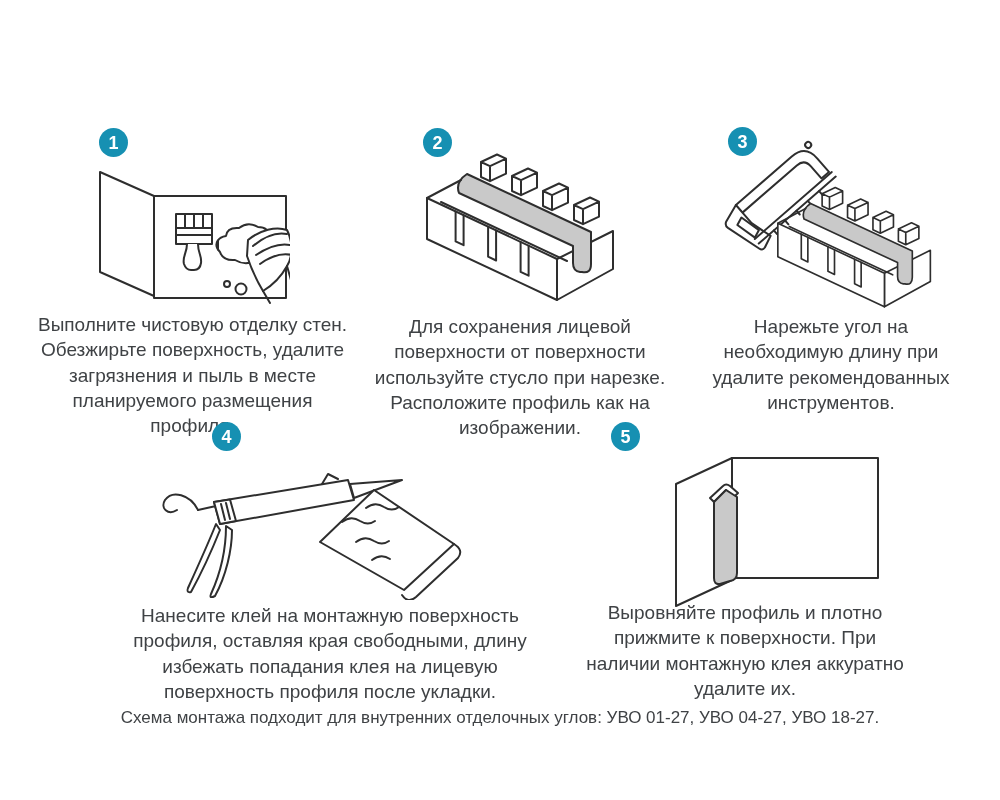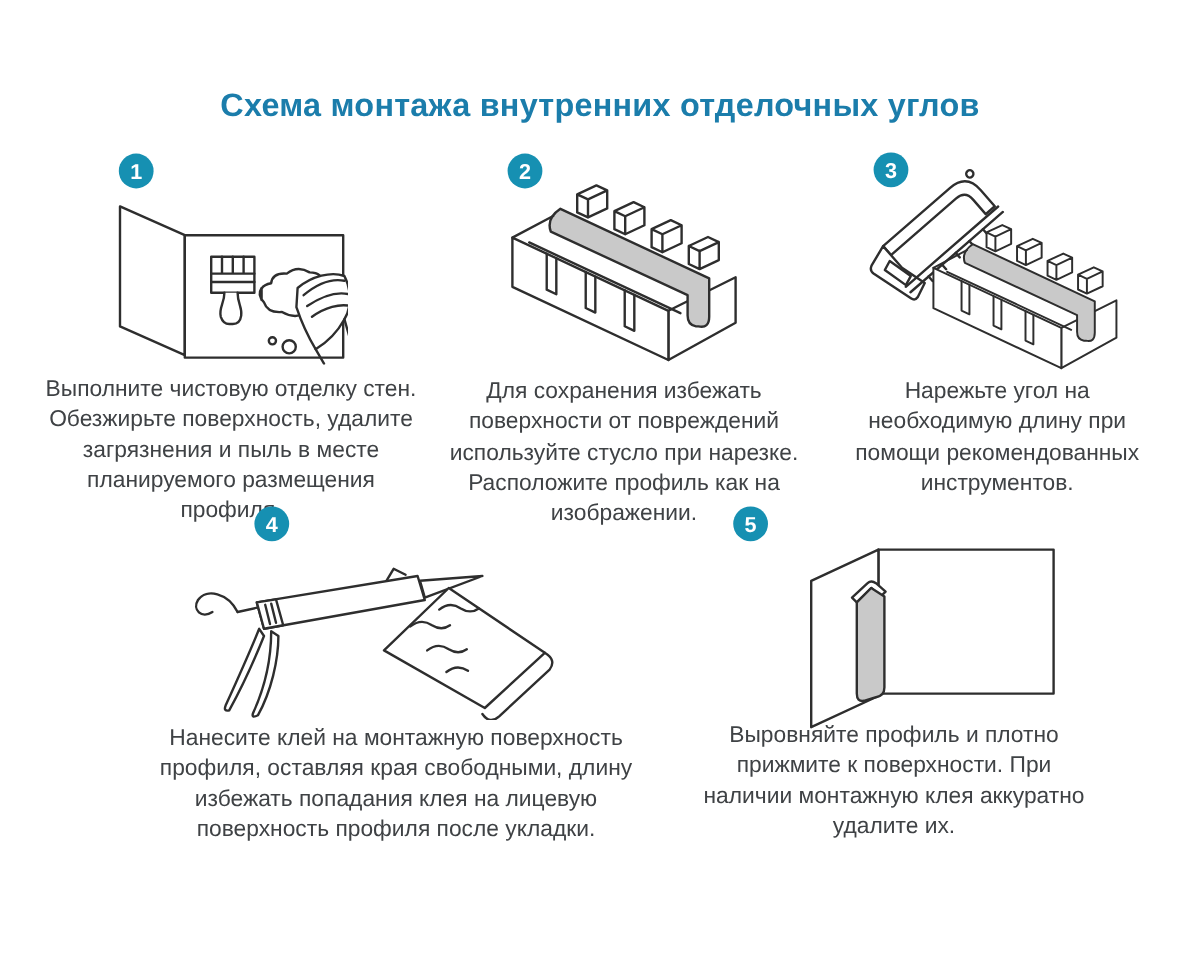--- a/index.html
+++ b/index.html
@@ -49,21 +49,20 @@
   .footer{
     position:absolute;top:708px;left:0;width:100%;text-align:center;
     color:var(--body-text);font-size:17px;
   }
 </style>
 </head>
 <body>
 
 <div id="page">
 
-  <div class="title">Схема монтажа внутренних отделочных углов</div>
 
   <div>
     <div class="badge b1">1</div>
     <svg class="ill i1" viewBox="0 0 200 148">
       <path class="wfill" d="M10,16 L64,40 L64,140 L10,116 Z"></path>
       <rect class="wfill" x="64" y="40" width="132" height="102"></rect>
       <rect class="wfill" x="86" y="58" width="36" height="30"></rect>
       <path d="M95,58 V72 M104,58 V72 M113,58 V72 M86,72 H122 M86,79 H122"></path>
       <path class="wfill" d="M97,88 C97,97 92,101 94,108 Q96,114 101,114 L104,114 Q110,114 111,107 C112,100 108,97 108,88"></path>
       <path class="wfill" d="M128,94 q-4,-12 8,-14 q1,-9 13,-8 q9,-7 19,-1 q11,0 11,10 q8,7 -1,15 q-1,9 -13,9 q-10,5 -20,-1 q-12,1 -15,-8 q-6,-6 -2,-12 z"></path>
@@ -95,21 +94,21 @@
       </g>
       <path class="wfill" d="M142,121 L198,93 L198,131 L142,162 Z"></path>
       <path d="M26,64 L152,123"></path>
       <path class="gfill" d="M52,36 L176,94 L176,126 Q176,136 167,134 L165,134 Q158,133 158,125 L158,108 L44,55 Q40,44 52,36 Z"></path>
       <path class="wfill" d="M12,60 L142,121 L142,162 L12,101 Z"></path>
       <path d="M12,60 L46,42"></path>
       <path d="M40.6,73.4 L40.6,103.4 L48.6,107.2 L48.6,77.2"></path>
       <path d="M73.1,88.7 L73.1,118.7 L81.1,122.5 L81.1,92.5"></path>
       <path d="M105.6,103.9 L105.6,133.9 L113.6,137.7 L113.6,107.7"></path>
     </svg>
-    <div class="stepText t2">Для сохранения избежать поверхности от повреждений используйте стусло при нарезке. Расположите профиль как на изображении.</div>
+    <div class="stepText t2">Для сохранения лицевой поверхности от поверхности используйте стусло при нарезке. Расположите профиль как на изображении.</div>
   </div>
 
   <div>
     <div class="badge b3">3</div>
     <svg class="ill i3" viewBox="0 0 252 182">
       <g transform="translate(6,88) rotate(-41)">
         <path class="wfill" d="M22,2 H96 Q114,2 114,20 V38 H104 V22 Q104,12 94,12 H22 Z"></path>
         <circle class="wfill" cx="116" cy="4" r="3"></circle>
         <path class="wfill" d="M22,2 L4,8 Q0,10 1,14 L11,50 Q12,54 16,53 L28,48 L22,26 Z"></path>
         <path class="wfill" d="M10,18 L18,15 L23,36 L15,39 Z"></path>
@@ -132,21 +131,21 @@
         <path class="wfill" d="M142,121 L198,93 L198,131 L142,162 Z"></path>
         <path d="M26,64 L152,123"></path>
         <path class="gfill" d="M52,36 L176,94 L176,126 Q176,136 167,134 L165,134 Q158,133 158,125 L158,108 L44,55 Q40,44 52,36 Z"></path>
         <path class="wfill" d="M12,60 L142,121 L142,162 L12,101 Z"></path>
         <path d="M12,60 L46,42"></path>
         <path d="M40.6,73.4 L40.6,103.4 L48.6,107.2 L48.6,77.2"></path>
         <path d="M73.1,88.7 L73.1,118.7 L81.1,122.5 L81.1,92.5"></path>
         <path d="M105.6,103.9 L105.6,133.9 L113.6,137.7 L113.6,107.7"></path>
       </g>
     </svg>
-    <div class="stepText t3">Нарежьте угол на необходимую длину при помощи рекомендованных инструментов.</div>
+    <div class="stepText t3">Нарежьте угол на необходимую длину при удалите рекомендованных инструментов.</div>
   </div>
 
   <div>
     <div class="badge b4">4</div>
     <svg class="ill i4" viewBox="0 0 330 152">
       <g>
         <path d="M46,62 C38,46 20,42 13,52 C8,60 16,68 25,62"></path>
         <path d="M46,62 L64,58"></path>
         <path class="wfill" d="M62,54 L196,32 L202,52 L68,76 Z"></path>
         <path d="M170,36 l6,-10 l10,5"></path>
@@ -172,14 +171,15 @@
     <div class="badge b5">5</div>
     <svg class="ill i5" viewBox="0 0 248 172">
       <rect class="wfill" x="92" y="20" width="146" height="120"></rect>
       <path class="wfill" d="M36,46 L92,20 L92,142 L36,168 Z"></path>
       <path class="wfill" d="M70,60 L83,48 Q86,45 90,48 L98,55 L94,59 L86,52 L74,64 Z"></path>
       <path class="gfill" d="M74,64 L86,52 L97,59 L97,135 Q97,142 90,143 L80,146 Q74,147 74,140 Z"></path>
     </svg>
     <div class="stepText t5">Выровняйте профиль и плотно прижмите к поверхности. При наличии монтажную клея аккуратно удалите их.</div>
   </div>
 
+  <div class="footer">Схема монтажа подходит для внутренних отделочных углов: УВО 01-27, УВО 04-27, УВО 18-27.</div>
 
 </div>
 
 </body></html>

